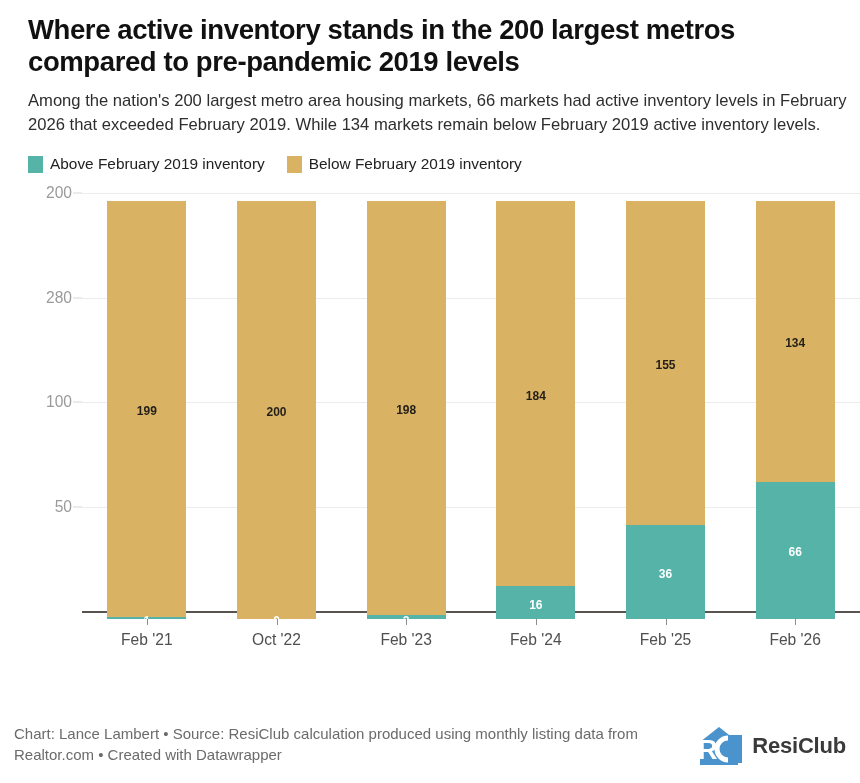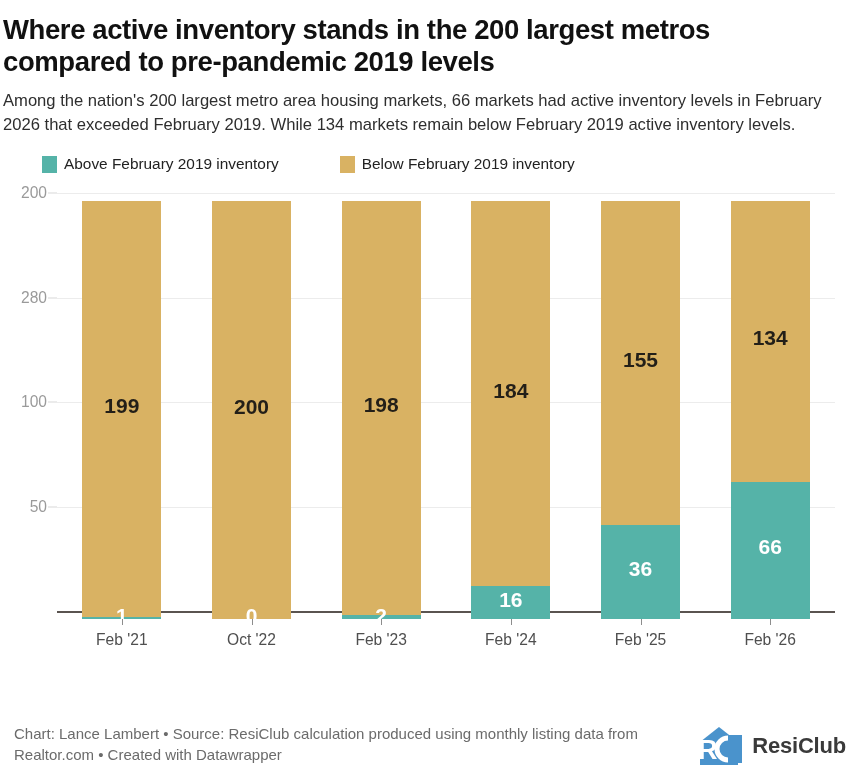--- a/index.html
+++ b/index.html
@@ -14,21 +14,21 @@
     color: #1a1a1a;
     overflow: hidden;
     position: relative;
   }
 
   .page {
     position: relative;
     width: 860px;
     height: 783px;
     box-sizing: border-box;
-    padding: 0 3px;
+    padding: 0 28px;
   }
 
   
   .chart-title {
     font-size: 27.5px;
     font-weight: bold;
     line-height: 1.17;
     letter-spacing: -0.4px;
     color: #111111;
     margin: 0;
@@ -49,21 +49,20 @@
   .legend {
     display: flex;
     align-items: center;
     gap: 22px;
     padding-top: 18px;
   }
   .legend-item {
     display: flex;
     align-items: center;
     gap: 7px;
-    margin-left: 39px;
   }
   .legend-swatch {
     width: 15px;
     height: 17px;
     display: inline-block;
     flex: none;
   }
   .legend-label {
     font-size: 15.4px;
     color: #222222;
@@ -135,21 +134,21 @@
     box-sizing: border-box;
   }
   .seg-below { }
   .seg-above { }
 
   .seg-label {
     position: absolute;
     left: 0;
     width: 100%;
     text-align: center;
-    font-size: 21px;
+    font-size: 12px;
     font-weight: bold;
     pointer-events: none;
     white-space: nowrap;
   }
   .seg-label.dark { color: #231f18; }
   .seg-label.light { color: #ffffff; }
 
   .xtickmark {
     position: absolute;
     top: 100%;

